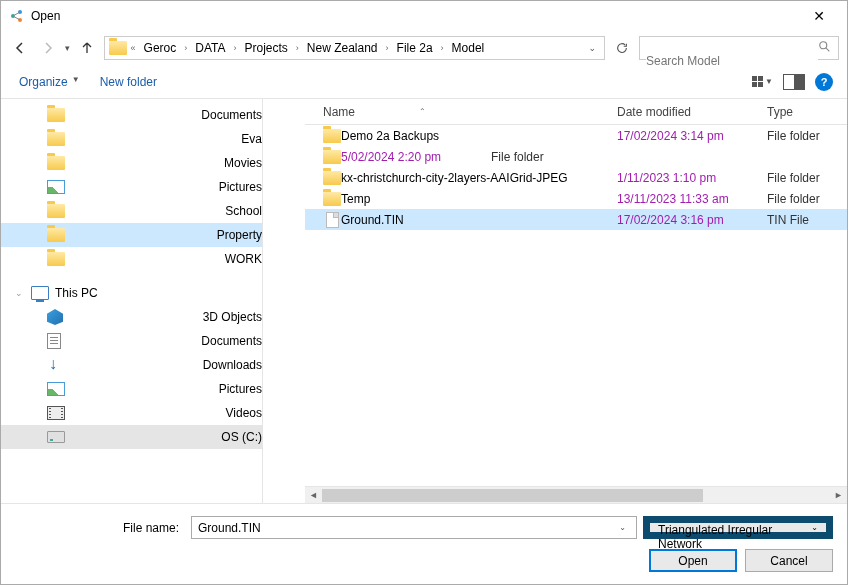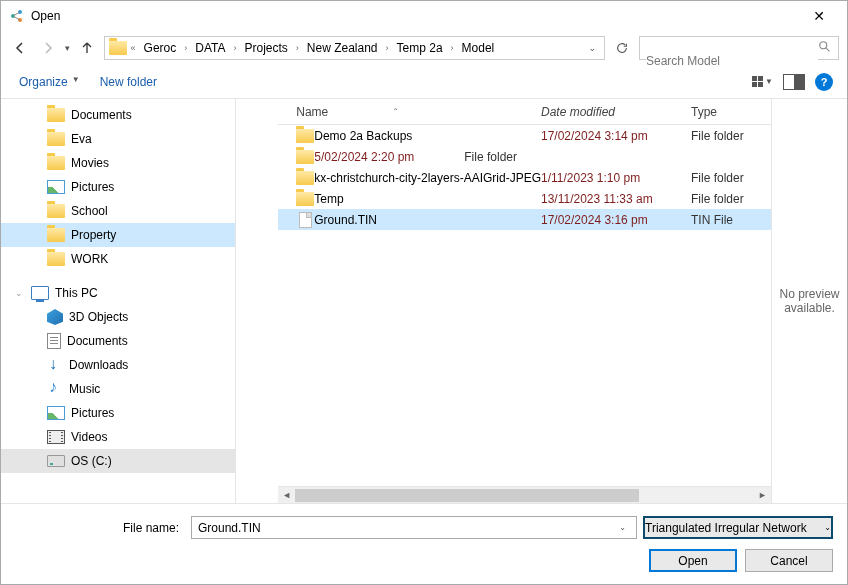--- a/index.html
+++ b/index.html
@@ -34,21 +34,21 @@
 .viewicon { display:flex; align-items:center; gap:2px; cursor:pointer; }
 .tinybox { width:5px; height:5px; background:#555; }
 .previewbtn { width:22px; height:16px; border:1px solid #555; position:relative; cursor:pointer; }
 .previewbtn::after { content:''; position:absolute; right:0; top:0; bottom:0; width:10px; background:#555; }
 .helpicon { width:18px; height:18px; border-radius:50%; background:#0078d7; color:#fff; display:flex; align-items:center; justify-content:center; font-size:11px; font-weight:bold; cursor:pointer;}
 
 
 .mainarea { flex:1; display:flex; overflow:hidden; }
 .tree { width:262px; border-right:1px solid #e5e5e5; overflow-y:scroll; padding:4px 0; position:relative; }
 .tree-item { display:flex; align-items:center; height:24px; padding-left:30px; gap:6px; cursor:pointer; }
-.tree-item.indent1 { padding-left:46px; }
+.tree-item.indent1 { padding-left:46px;justify-content:space-between; }
 .tree-item.indent0 { padding-left:14px; }
 .tree-item.selected { background:#cce8ff; }
 .folder-icon { width:18px; height:14px; background:linear-gradient(#ffe9a6,#f7ca4d); border-radius:1px; position:relative; }
 .folder-icon::before { content:''; position:absolute; top:-3px; left:0; width:8px; height:3px; background:#f7ca4d; border-radius:1px 1px 0 0; }
 .thispc-icon { width:18px; height:14px; border:1.5px solid #3a7fc4; border-radius:1px; position:relative; }
 .thispc-icon::after { content:''; position:absolute; left:4px; right:4px; bottom:-3px; height:2px; background:#3a7fc4; }
 .obj3d-icon { width:16px; height:16px; background:linear-gradient(135deg,#3ba0e0,#2070b0); clip-path: polygon(50% 0,100% 30%,100% 80%,50% 100%,0 80%,0 30%);}
 .desktop-icon { width:18px; height:13px; background:#2f8ad8; border:1px solid #1b5a8f; }
 .docs-icon { width:14px; height:16px; background:#fff; border:1px solid #888; position:relative; }
 .docs-icon::before { content:''; position:absolute; top:3px; left:2px; right:2px; height:1px; background:#888; box-shadow:0 3px 0 #888, 0 6px 0 #888; }
@@ -64,46 +64,46 @@
 .drive-icon { width:18px; height:12px; background:#e0e0e0; border:1px solid #999; border-radius:1px; position:relative;}
 .drive-icon::before { content:''; position:absolute; left:2px; bottom:1px; width:3px; height:2px; background:#4a9; }
 .expand { width:10px; font-size:9px; color:#999; }
 
 
 .filepane { flex:1; display:flex;margin-left:42px; }
 .filelist { flex:1; display:flex; flex-direction:column; overflow:hidden; }
 .colheaders { display:flex; height:26px; border-bottom:1px solid #e5e5e5; align-items:center; color:#444; padding-left:18px;}
 .col-name { flex:1; display:flex; align-items:center; gap:4px; cursor:pointer;}
 .col-name .sort { font-size:8px; color:#666; }
-.col-date { width:150px; cursor:pointer;font-style:italic;}
+.col-date { width:150px; cursor:pointer;}
 .col-type { width:80px; cursor:pointer;}
 .rows { flex:1; overflow:auto; }
 .row { display:flex; height:21px; align-items:center; padding-left:18px; cursor:pointer;}
 .row.selected { background:#cce8ff; }
 .row .ficon { width:18px; display:flex; align-items:center; justify-content:center; }
 .row .fname { flex:1; white-space:nowrap; overflow:hidden; text-overflow:ellipsis;}
-.row .fdate { width:150px; color:#7f1d1d; }
+.row .fdate { width:150px; color:#a21caf; }
 .row .ftype { width:80px; color:#333; }
 .file-icon { width:13px; height:16px; background:#fff; border:1px solid #bbb; position:relative;}
 .file-icon::before { content:''; position:absolute; top:0; right:0; width:4px; height:4px; background:#ddd; border-left:1px solid #bbb; border-bottom:1px solid #bbb;}
 .hscroll { height:17px; border-top:1px solid #e5e5e5; display:flex; align-items:center; background:#f0f0f0;}
 .hscroll .arrow { width:17px; height:17px; display:flex; align-items:center; justify-content:center; color:#666; font-size:9px; cursor:pointer;}
 .hscroll .track { flex:1; height:17px; position:relative;}
 .hscroll .thumb { position:absolute; left:0; top:2px; height:13px; width:75%; background:#cdcdcd; }
 
 .previewpane { width:76px; border-left:1px solid #e5e5e5; display:flex; align-items:center; justify-content:center; color:#666; text-align:center; padding:6px;}
 
 
 .bottom { border-top:1px solid #e5e5e5; padding:12px 14px; display:flex; flex-direction:column; gap:10px;}
 .fnrow { display:flex; align-items:center; gap:6px;}
 .fnrow label { width:170px; text-align:right; padding-right:6px;}
 .fninput { flex:1; border:1px solid #aaa; height:23px; padding:0 6px; display:flex; align-items:center;}
 .fninput input { border:none; outline:none; flex:1; font-size:12px;}
 .fninput .dd { font-size:8px; color:#555; cursor:pointer; padding:0 4px;}
-.filter { width:190px; border:2px solid #0c4a6e; background:#e9e9e9; height:23px; display:flex; align-items:center; padding:0 0; cursor:pointer;}
+.filter { width:190px; border:7px solid #0c4a6e; background:#e9e9e9; height:23px; display:flex; align-items:flex-start; padding:0 8px; cursor:pointer;}
 .filter .dd { margin-left:auto; font-size:8px;}
 .btnrow { display:flex; justify-content:flex-end; gap:8px;}
 .btn { width:88px; height:23px; border:1px solid #aaa; background:#e9e9e9; cursor:pointer; display:flex; align-items:center; justify-content:center;}
 .btn.primary { border:1px solid #0078d7; box-shadow:inset 0 0 0 1px #0078d7;}
 
 
 .tree::-webkit-scrollbar { width:17px; }
 .tree::-webkit-scrollbar-track { background:#f0f0f0; }
 .tree::-webkit-scrollbar-thumb { background:#cdcdcd; }
 .tree::-webkit-scrollbar-button { background:#f0f0f0; height:17px; }
@@ -147,21 +147,21 @@
       </span>
     <span class="crumbsep">«</span>
     <span class="crumb">Geroc</span>
     <span class="crumbsep">›</span>
     <span class="crumb">DATA</span>
     <span class="crumbsep">›</span>
     <span class="crumb">Projects</span>
     <span class="crumbsep">›</span>
     <span class="crumb">New Zealand</span>
     <span class="crumbsep">›</span>
-    <span class="crumb">Temp 2a</span>
+    <span class="crumb">File 2a</span>
     <span class="crumbsep">›</span>
     <span class="crumb">Model</span>
     <span class="addr-dd">⌄</span>
   </div>
   <span class="refresh">
     <svg width="14" height="14" viewBox="0 0 16 16">
         <path d="M13 8 A5 5 0 1 1 11.5 4.5 M13 3 L13 6 L10 6" stroke="#555" stroke-width="1.3" fill="none"></path>
       </svg>
   </span>
   <div class="searchbox">
@@ -242,24 +242,20 @@
         </div>
         <div class="tree-item indent1">
           <span class="docs-icon"></span>
           <span>Documents</span>
         </div>
         <div class="tree-item indent1">
           <span class="dl-icon"></span>
           <span>Downloads</span>
         </div>
         <div class="tree-item indent1">
-          <span class="music-icon"></span>
-          <span>Music</span>
-        </div>
-        <div class="tree-item indent1">
           <span class="pics-icon"></span>
           <span>Pictures</span>
         </div>
         <div class="tree-item indent1">
           <span class="video-icon"></span>
           <span>Videos</span>
         </div>
         <div class="tree-item indent1" style="background: rgb(229, 229, 229);">
           <span class="drive-icon"></span>
           <span>OS (C:)</span>
@@ -321,21 +317,20 @@
           </div>
         </div>
       <div class="hscroll">
         <span class="arrow">◄</span>
         <div class="track">
             <div class="thumb"></div>
           </div>
         <span class="arrow">►</span>
       </div>
     </div>
-    <div class="previewpane">No preview available.</div>
   </div>
 </div>
 
 <div class="bottom">
   <div class="fnrow">
     <label>File name:</label>
     <div class="fninput">
       <input value="Ground.TIN" style="">
       <span class="dd">⌄</span>
     </div>

